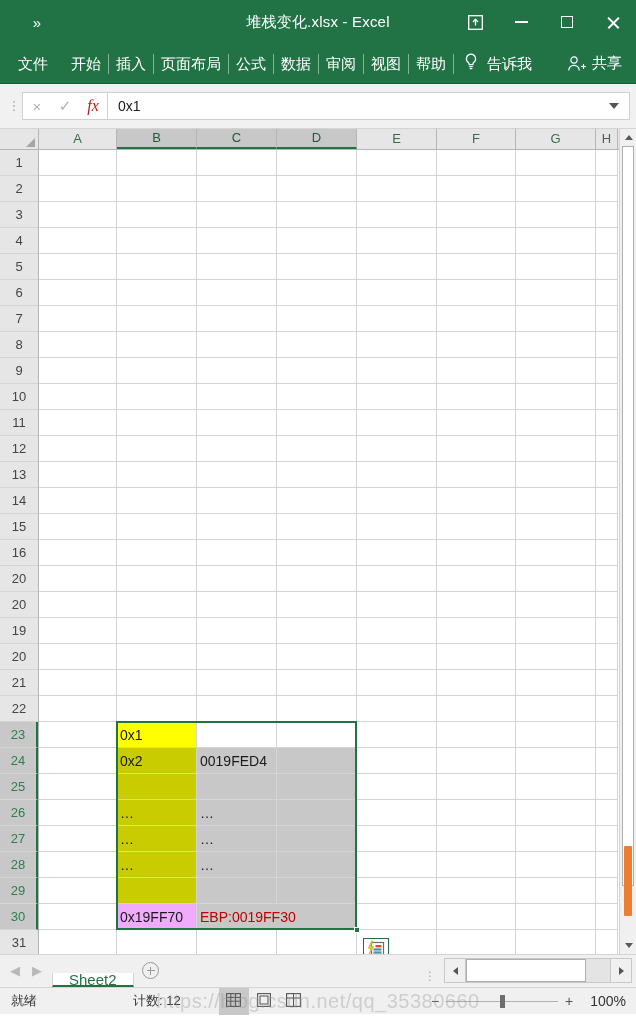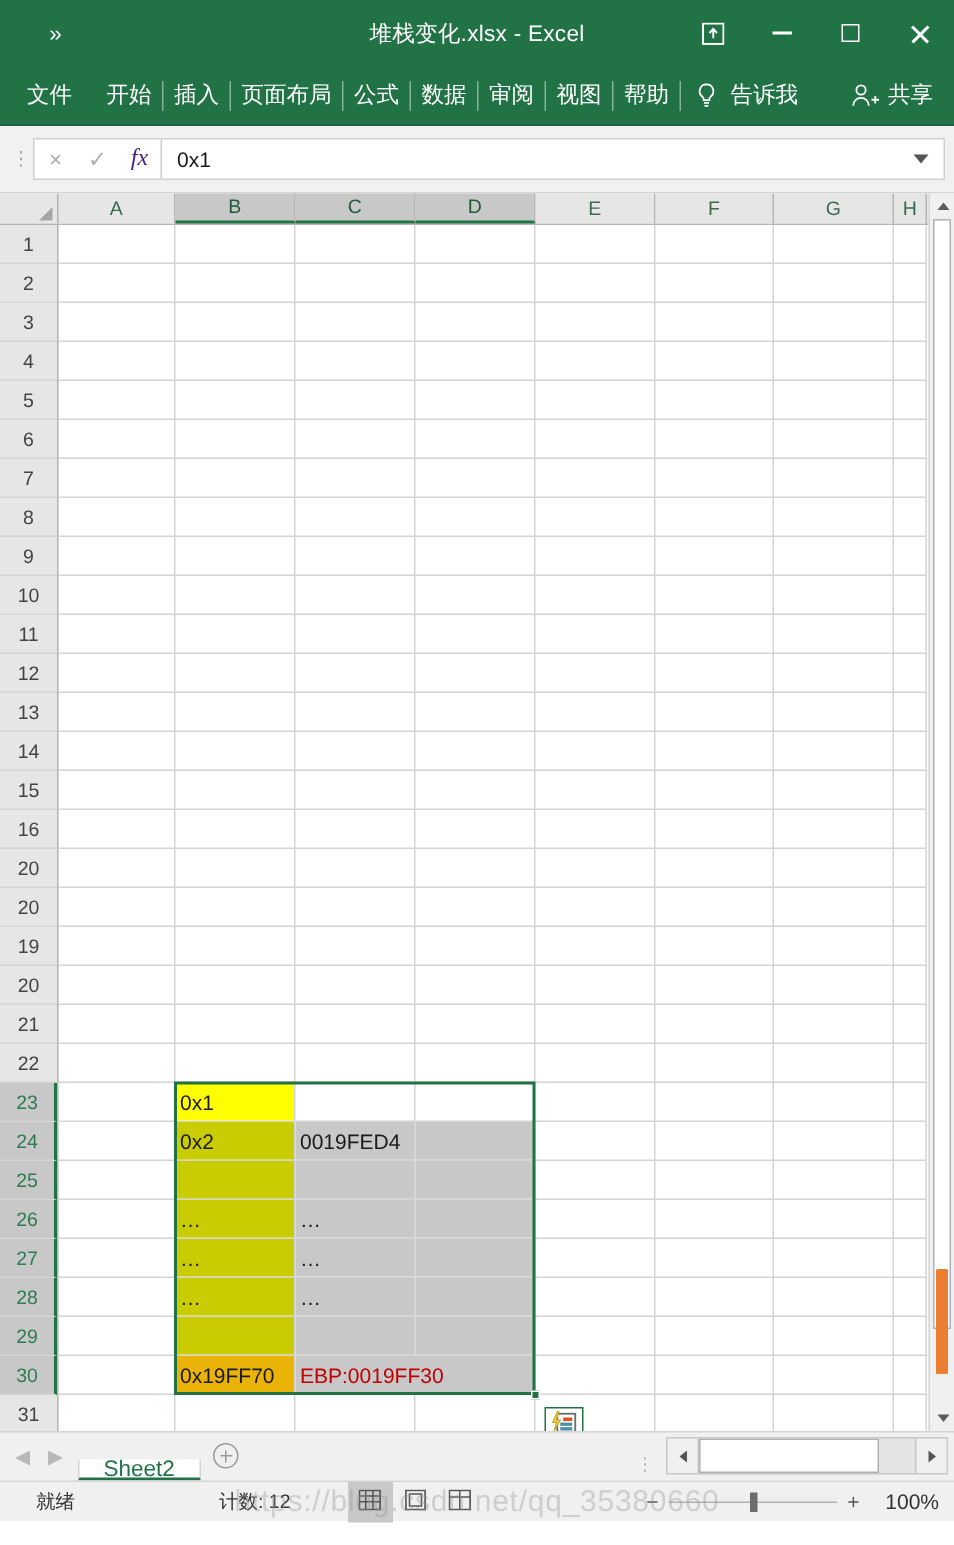--- a/index.html
+++ b/index.html
@@ -41,21 +41,21 @@
 
   
   .menubar {
     height: 40px; background: #217346; display: flex;
     align-items: center; color: #fff; font-size: 15px;
     border-bottom: 1px solid #1b5e3a;
   }
   .menu-item { padding: 0 7px; line-height: 22px; white-space: nowrap; }
   .menu-item.first { padding: 0 16px 0 18px; }
   .msep { width: 1px; height: 20px; background: rgba(255,255,255,.45); }
-  .tellme-wrap { display: flex; align-items: center; margin-left: 8px; }
+  .tellme-wrap { display: flex; margin-left: 8px; }
   .bulb { width: 18px; display: flex; justify-content: center; }
   .share-wrap { display: flex; align-items: center; margin-left: auto; margin-right: 14px; }
   .share-ico { margin-right: 5px; display: flex; }
 
   
   .formula-strip {
     height: 45px; background: #f1f1f1; display: flex;
     align-items: center; padding: 0 6px; border-bottom: 1px solid #d4d4d4;
   }
   .namebox {
@@ -69,21 +69,21 @@
   }
   .fb-grip {
     width: 16px; text-align: center; color: #a6a6a6;
     font-size: 13px; letter-spacing: 0; line-height: 10px;
   }
   .fb-btns {
     display: flex; align-items: center; height: 28px;
     border: 1px solid #d0d0d0; border-right: none; background: #fff;
   }
   .fb-btn { width: 28px; text-align: center; color: #b0b0b0; font-size: 15px; }
-  .fb-btn.fx { color: #4c1d95; font-style: italic; font-family: "Liberation Serif", serif; font-size: 16px; }
+  .fb-btn.fx { color: #b91c1c; font-style: italic; font-family: "Liberation Serif", serif; font-size: 16px; }
   .formula-input {
     flex: 1; height: 28px; background: #fff; border: 1px solid #d0d0d0;
     display: flex; align-items: center; padding: 0 6px 0 10px; font-size: 14px; color: #1a1a1a;
   }
   .formula-input .fi-txt { flex: 1; }
   .caret-dn2 {
     width: 0; height: 0; border-left: 5px solid transparent;
     border-right: 5px solid transparent; border-top: 6px solid #555; margin-right: 4px;
   }
 
@@ -183,21 +183,21 @@
   .tri-l { width: 0; height: 0; border-top: 4px solid transparent; border-bottom: 4px solid transparent; border-right: 5px solid #555; }
   .tri-r { width: 0; height: 0; border-top: 4px solid transparent; border-bottom: 4px solid transparent; border-left: 5px solid #555; }
   .hs-track { width: 144px; height: 25px; background: #e4e4e4; border-top: 1px solid #c8c8c8; border-bottom: 1px solid #c8c8c8; }
   .hs-thumb { width: 120px; height: 23px; background: #fff; border: 1px solid #b0b0b0; margin-top: 0px; }
 
   
   .statusbar {
     height: 27px; background: #f0f0f0; display: flex; align-items: center;
     border-top: 1px solid #d4d4d4; position: relative; font-size: 13px; color: #333;
   }
-  .sb-ready { padding-left: 24px; }
+  .sb-ready { padding-left: 11px; }
   .sb-count { margin-left: 96px; }
   .sb-views { margin-left: 38px; display: flex; align-items: center; }
   .vbtn { width: 30px; height: 27px; display: flex; align-items: center; justify-content: center; }
   .vbtn.active { background: #c8c8c8; }
   .sb-zoom { margin-left: auto; display: flex; align-items: center; padding-right: 10px; }
   .zm-minus, .zm-plus { width: 22px; text-align: center; color: #555; font-size: 14px; }
   .zm-track { width: 112px; height: 1px; background: #b0b0b0; position: relative; }
   .zm-thumb { position: absolute; left: 54px; top: -6px; width: 5px; height: 13px; background: #6d6d6d; }
   .zm-pct { width: 46px; text-align: right; font-size: 14px; }
 
@@ -658,21 +658,21 @@
         <div class="cellfill" style="left: 238px; top: 650px; width: 79px; height: 25px; background: rgb(200, 200, 200); color: rgb(26, 26, 26);"></div>
         <div class="cellfill" style="left: 78px; top: 676px; width: 79px; height: 25px; background: rgb(200, 204, 0); color: rgb(26, 26, 26);">…</div>
         <div class="cellfill" style="left: 158px; top: 676px; width: 79px; height: 25px; background: rgb(200, 200, 200); color: rgb(26, 26, 26);">…</div>
         <div class="cellfill" style="left: 238px; top: 676px; width: 79px; height: 25px; background: rgb(200, 200, 200); color: rgb(26, 26, 26);"></div>
         <div class="cellfill" style="left: 78px; top: 702px; width: 79px; height: 25px; background: rgb(200, 204, 0); color: rgb(26, 26, 26);">…</div>
         <div class="cellfill" style="left: 158px; top: 702px; width: 79px; height: 25px; background: rgb(200, 200, 200); color: rgb(26, 26, 26);">…</div>
         <div class="cellfill" style="left: 238px; top: 702px; width: 79px; height: 25px; background: rgb(200, 200, 200); color: rgb(26, 26, 26);"></div>
         <div class="cellfill" style="left: 78px; top: 728px; width: 79px; height: 25px; background: rgb(200, 204, 0); color: rgb(26, 26, 26);"></div>
         <div class="cellfill" style="left: 158px; top: 728px; width: 79px; height: 25px; background: rgb(200, 200, 200); color: rgb(26, 26, 26);"></div>
         <div class="cellfill" style="left: 238px; top: 728px; width: 79px; height: 25px; background: rgb(200, 200, 200); color: rgb(26, 26, 26);"></div>
-        <div class="cellfill" style="left: 78px; top: 754px; width: 79px; height: 25px; background: #eab308; color: rgb(26, 26, 26);">0x19FF70</div>
+        <div class="cellfill" style="left: 78px; top: 754px; width: 79px; height: 25px; background: #f0abfc; color: rgb(26, 26, 26);">0x19FF70</div>
         <div class="cellfill" style="left: 158px; top: 754px; width: 159px; height: 25px; background: rgb(200, 200, 200); color: rgb(192, 0, 0);">EBP:0019FF30</div>
         <div class="sel-outline" style="left: 77px; top: 571px; width: 241px; height: 209px;"></div>
         <div class="sel-handle" style="left: 315px; top: 777px;"></div>
         <div class="qa-btn" style="left: 324px; top: 788px;">
           <span><svg width="18" height="18" viewBox="0 0 18 18">
               <rect x="4.5" y="2.5" width="12" height="12" fill="#fff" stroke="#6b6b6b" stroke-width="1.2"></rect>
               <rect x="8.5" y="5" width="6" height="2.4" fill="#d9531e"></rect>
               <rect x="6.5" y="8.4" width="8" height="2.2" fill="#4d8fa8"></rect>
               <rect x="6.5" y="11.4" width="8" height="2.2" fill="#4d8fa8"></rect>
               <path d="M4.6 1 L1.4 8.3 H4 L2.4 14 L6.6 6.6 H3.9 L5.6 1 Z" fill="#f2d24b" stroke="#c9a227" stroke-width=".7"></path>

